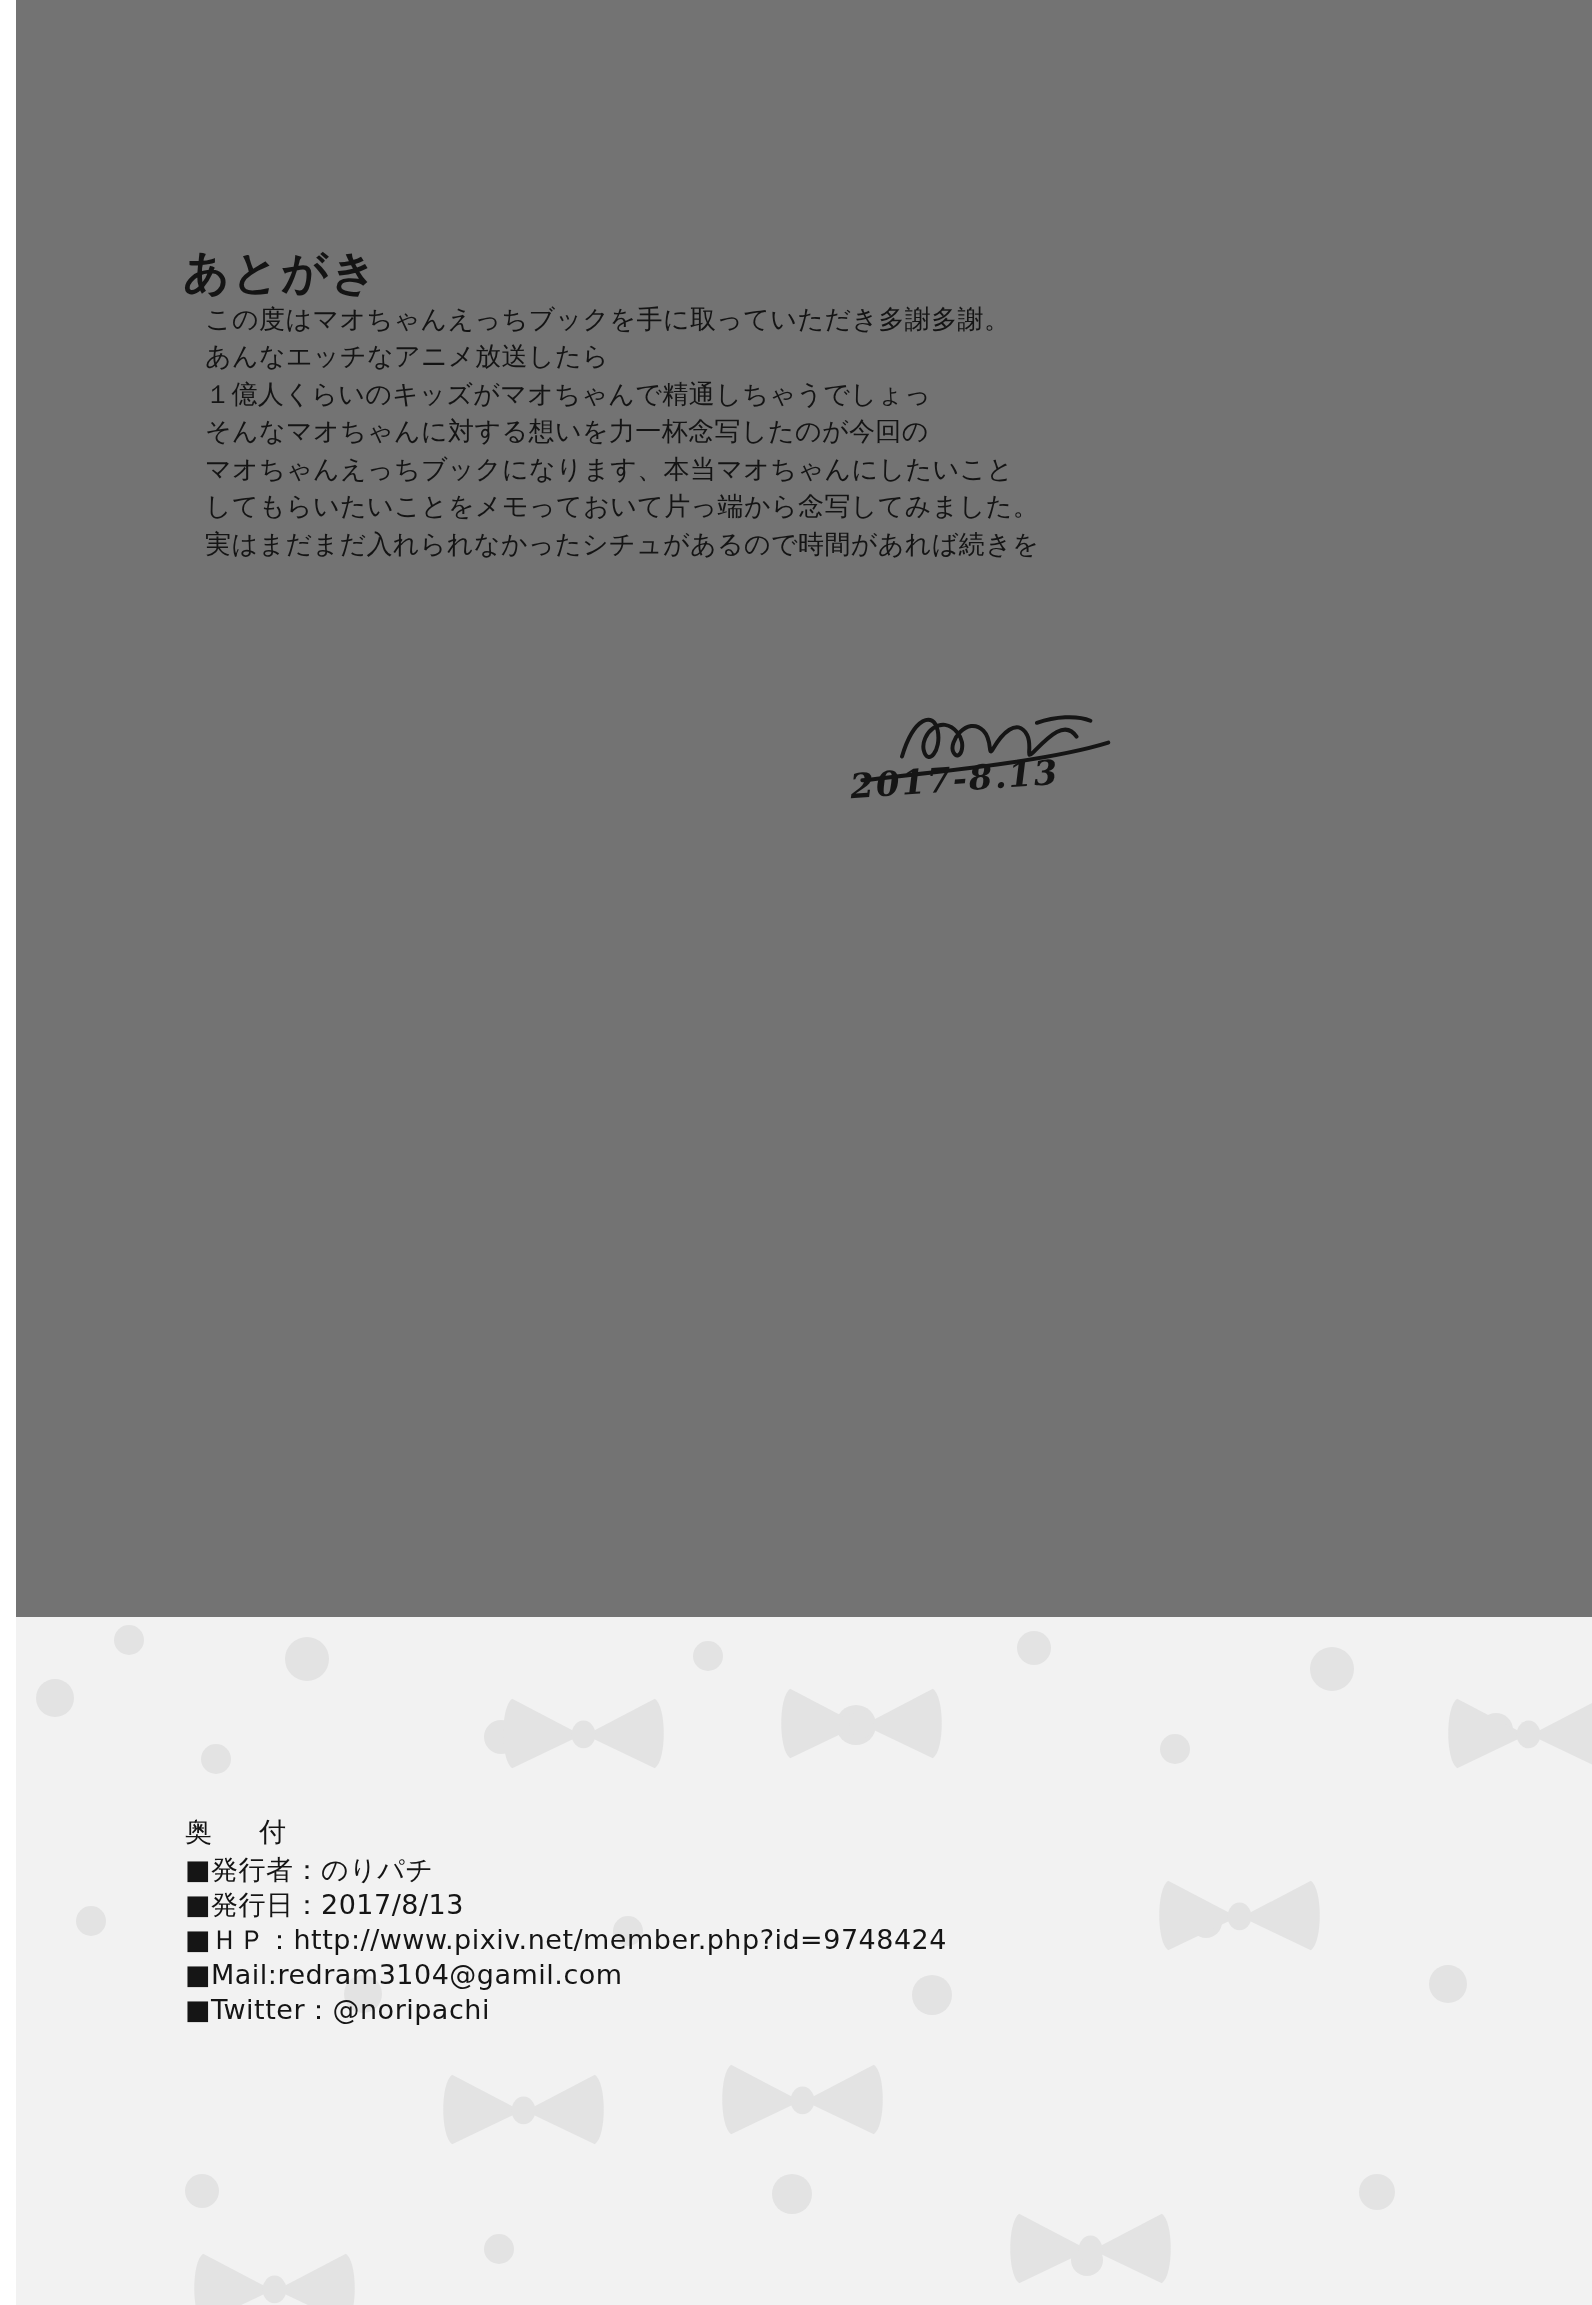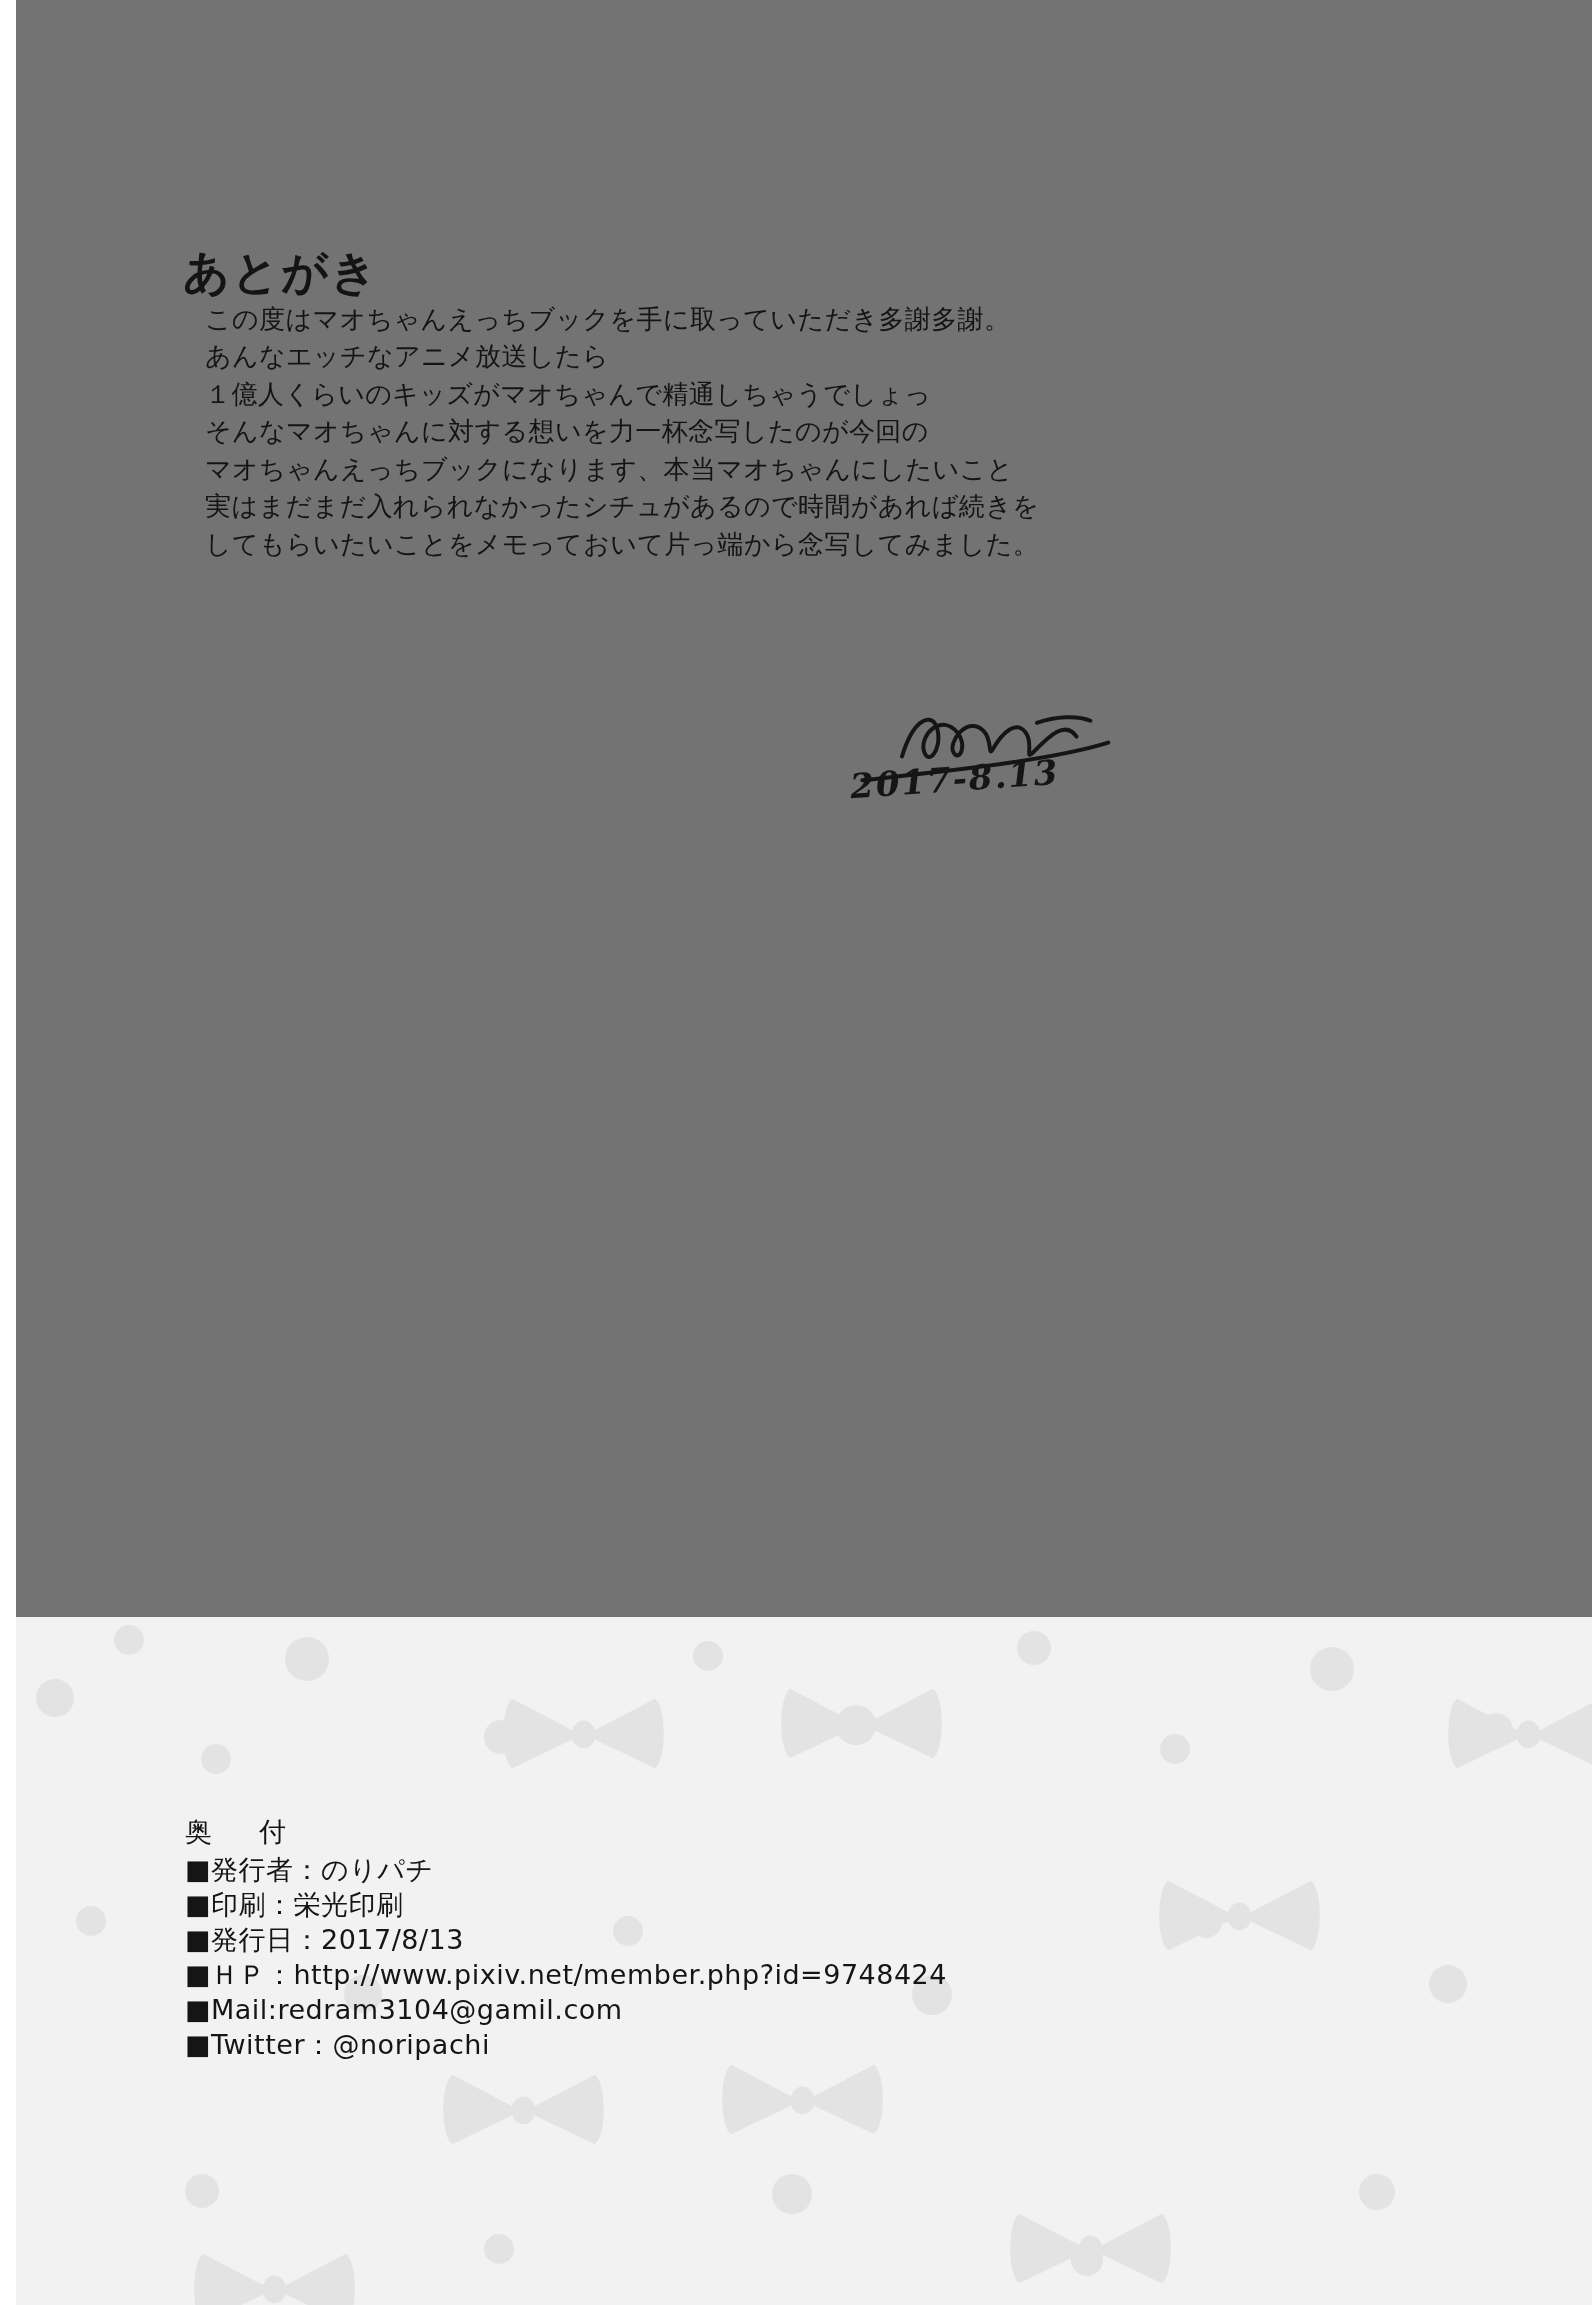--- a/index.html
+++ b/index.html
@@ -142,22 +142,22 @@
 <div class="page">
 
   <section class="afterword">
     <h1 class="afterword-title">あとがき</h1>
     <div class="afterword-body">
       <p class="indented">この度はマオちゃんえっちブックを手に取っていただき多謝多謝。</p>
       <p class="indented">あんなエッチなアニメ放送したら</p>
       <p class="indented">１億人くらいのキッズがマオちゃんで精通しちゃうでしょっ</p>
       <p class="indented">そんなマオちゃんに対する想いを力一杯念写したのが今回の</p>
       <p class="indented">マオちゃんえっちブックになります、本当マオちゃんにしたいこと</p>
+      <p class="indented">してもらいたいことをメモっておいて片っ端から念写してみました。</p>
       <p class="indented">実はまだまだ入れられなかったシチュがあるので時間があれば続きを</p>
-      <p class="indented">してもらいたいことをメモっておいて片っ端から念写してみました。</p>
     </div>
   </section>
 
   <div class="signature">
     <svg width="358" height="119" viewBox="0 0 360 120" fill="none">
       <path d="M60 60 C72 20, 92 14, 96 34 C100 54, 86 70, 82 54 C78 38, 100 16, 116 36 C126 48, 118 66, 112 56 C106 46, 126 18, 142 34 C152 44, 146 62, 152 52 C160 38, 176 20, 186 38 C192 50, 184 64, 192 56 C206 42, 224 22, 236 40" stroke="#151515" stroke-width="4" stroke-linecap="round" fill="none"></path>
       <path d="M196 26 C214 20, 236 18, 250 24" stroke="#151515" stroke-width="4" stroke-linecap="round" fill="none"></path>
       <path d="M20 84 C110 74, 210 64, 268 46" stroke="#151515" stroke-width="4" stroke-linecap="round" fill="none"></path>
     </svg>
     <div class="sig-date">2017-8.13</div>
@@ -229,21 +229,20 @@
         <path d="M95 55 L162 20 C174 28, 174 82, 162 90 L95 58 Z" fill="#e3e3e3"></path>
         <ellipse cx="90" cy="56" rx="12" ry="14" fill="#e3e3e3"></ellipse>
       </svg>
     </div>
   </div>
 
   <section class="colophon">
     <div class="colophon-title">奥　付</div>
     <ul class="colophon-list">
       <li>■発行者：のりパチ</li>
-      <li>■印刷：栄光印刷</li>
       <li>■発行日：2017/8/13</li>
       <li class="mono-ish">■ＨＰ：http://www.pixiv.net/member.php?id=9748424</li>
       <li class="mono-ish">■Mail:redram3104@gamil.com</li>
       <li class="mono-ish">■Twitter：@noripachi</li>
     </ul>
   </section>
 
 </div>
 
 

